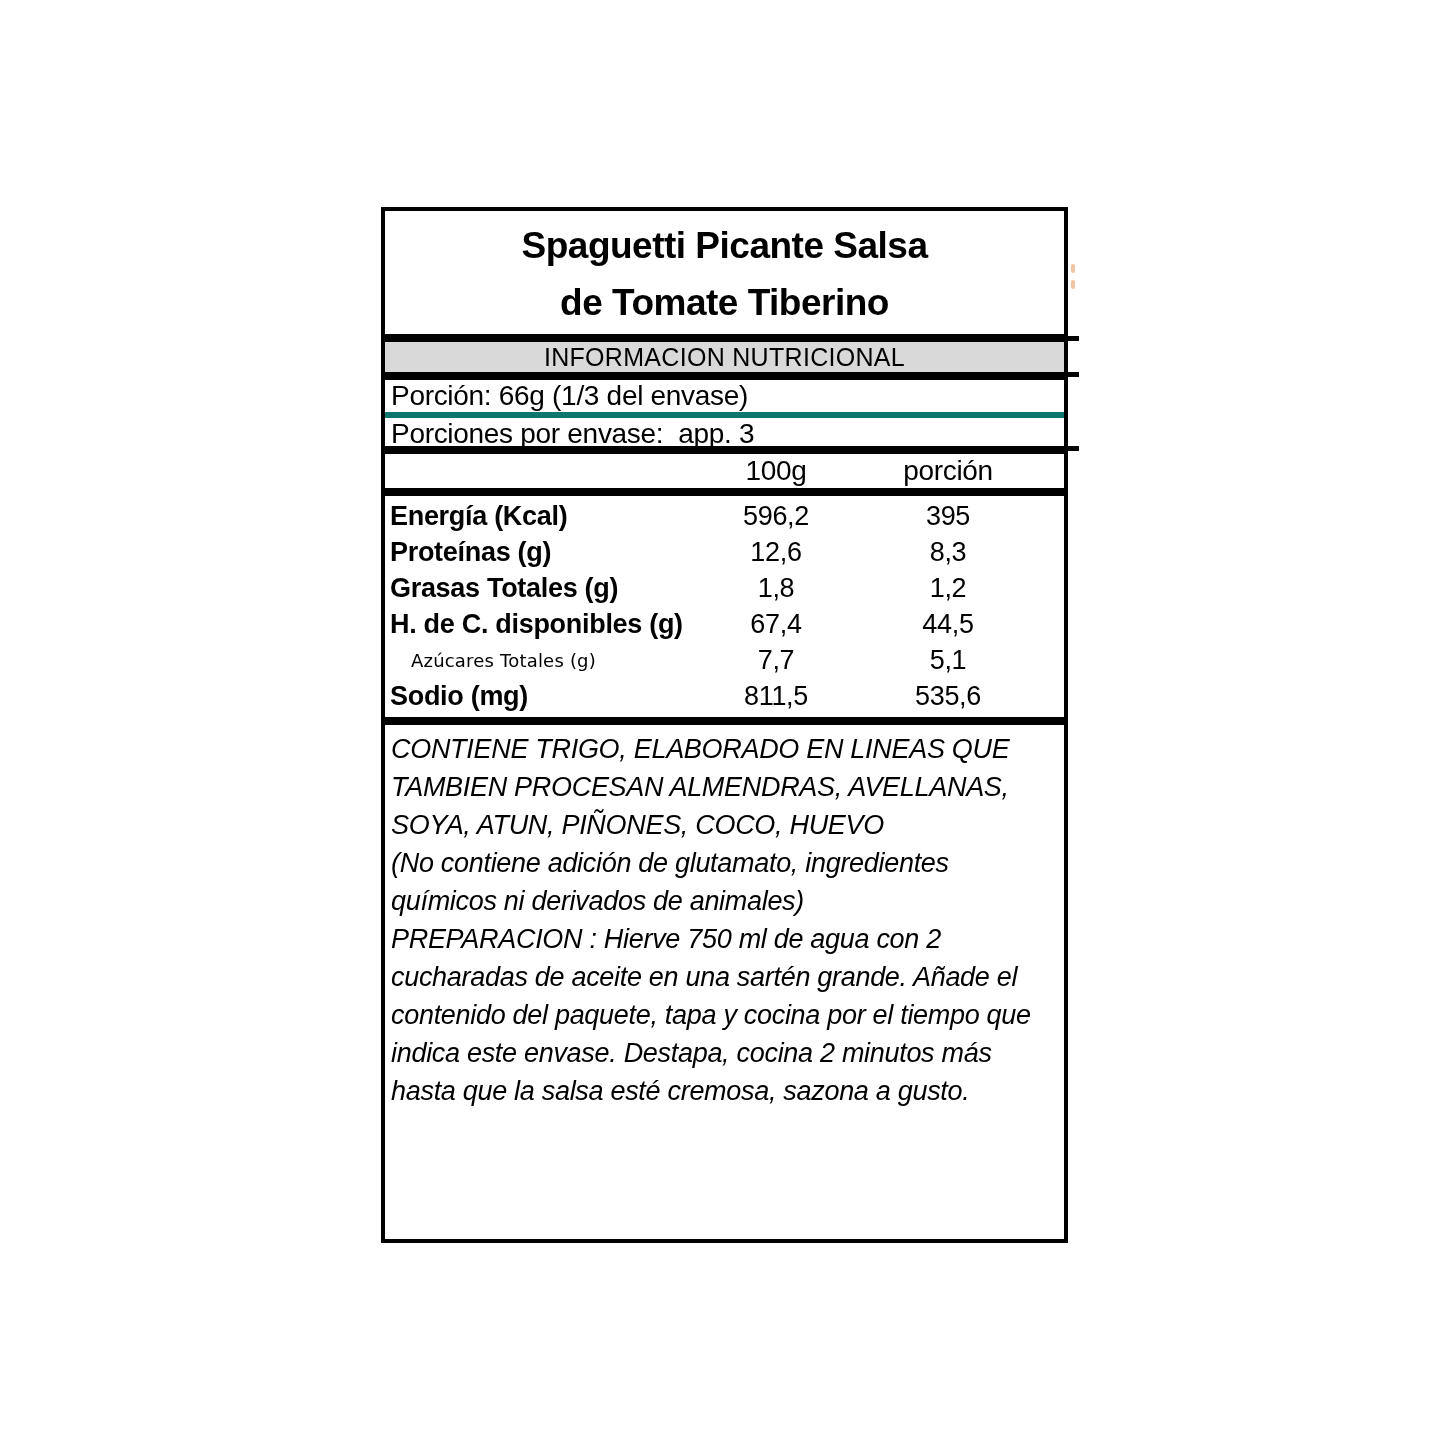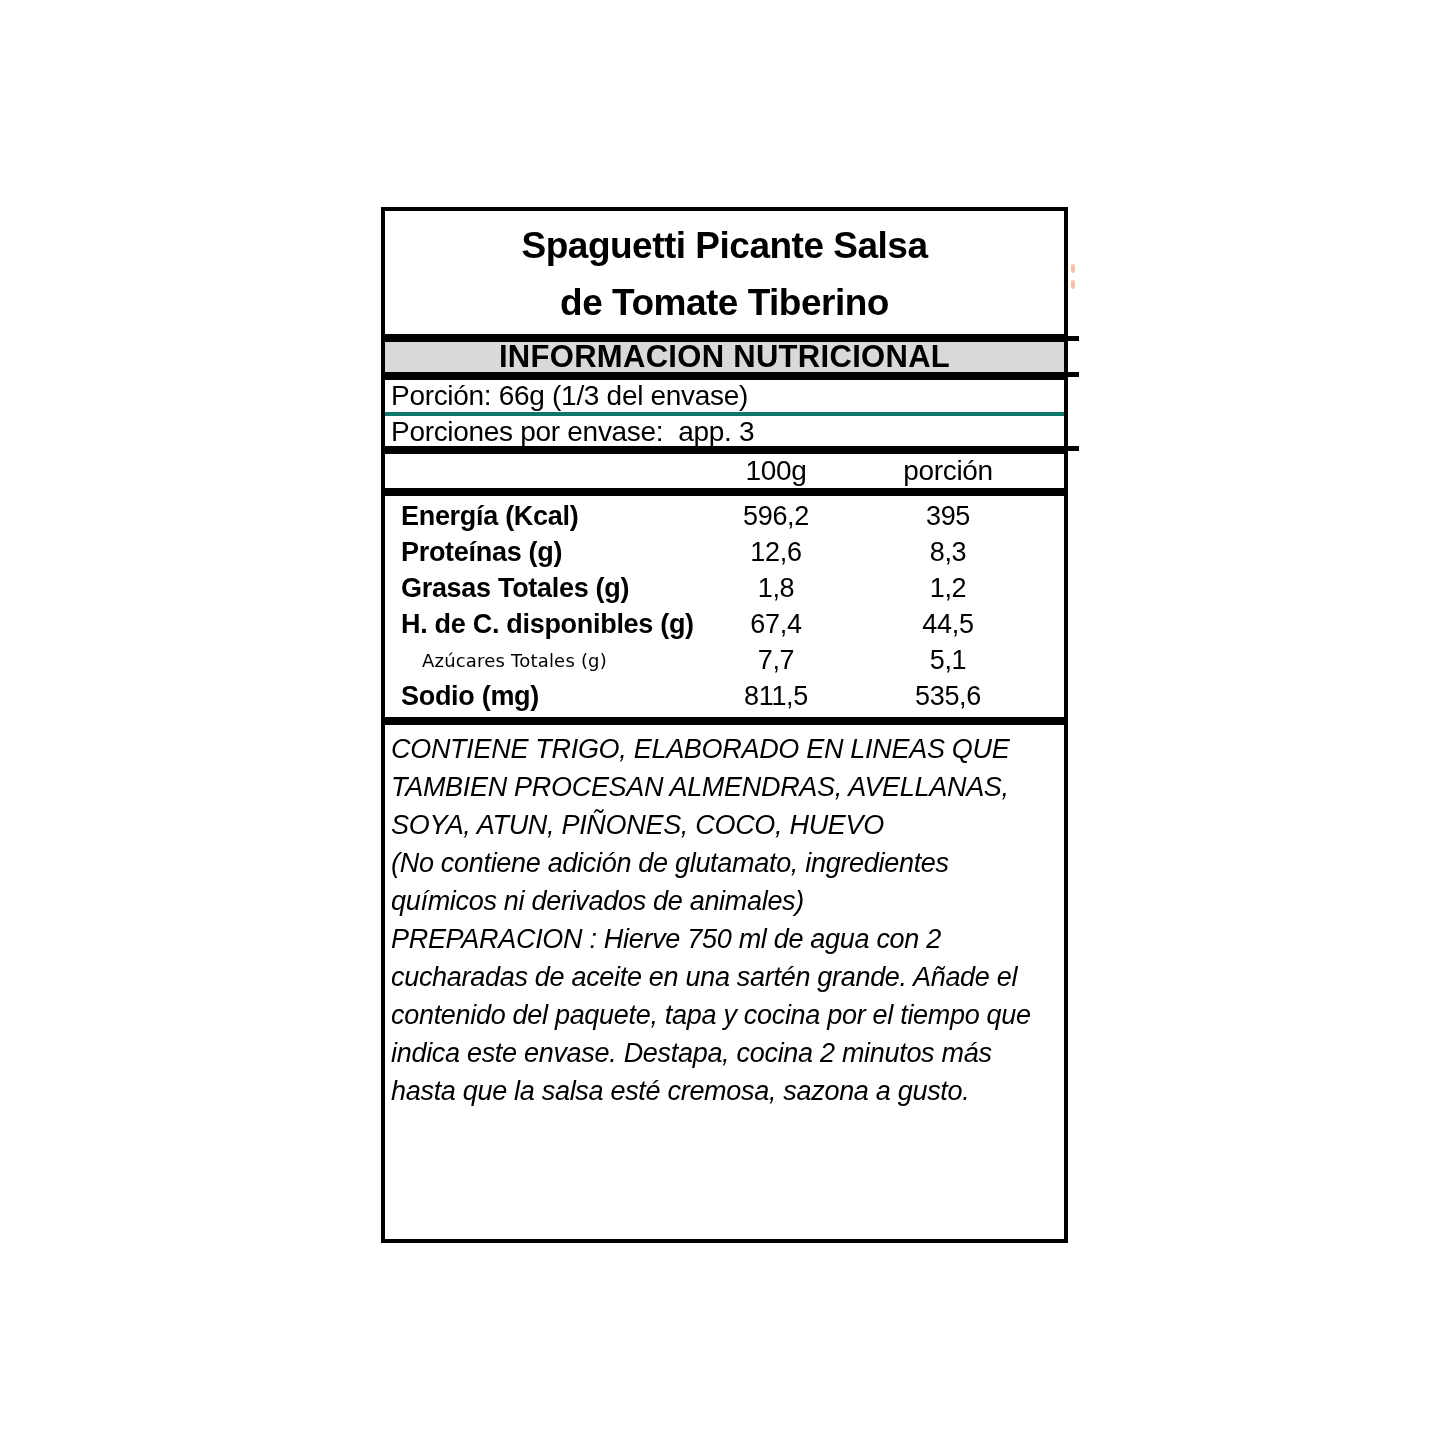--- a/index.html
+++ b/index.html
@@ -30,46 +30,46 @@
     font-size: 37px;
     line-height: 57px;
     letter-spacing: -0.5px;
   }
 
   
   .band-box {
     height: 38px;
     background: #d9d9d9;
     display: flex; align-items: center; justify-content: center;
-    font-weight: bold;
-    font-size: 31px;
+    font-weight: normal;
+    font-size: 25px;
     letter-spacing: 0.3px;
   }
 
   
   .serving-box { height: 74px; display: flex; flex-direction: column; }
   .serving-row {
     flex: 1;
     display: flex; align-items: center;
     padding-left: 6px;
     font-size: 28px;
     white-space: pre-wrap;
     letter-spacing: -0.3px;
   }
-  .serving-row.first { border-bottom: 4px solid #0f766e; }
+  .serving-row.first { border-bottom: 6px solid #0f766e; }
 
   
   .cols { display: grid; grid-template-columns: 1fr 140px 204px 14px; align-items: center; }
 
   .colhead-box { height: 42px; font-size: 28px; letter-spacing: -0.3px; }
   .colhead-box .cell { text-align: center; }
 
   .facts-box { height: 229px; display: flex; flex-direction: column; padding: 2px 0; }
   .fact-row { flex: 1; font-size: 27px; }
-  .fact-label { padding-left: 5px; font-weight: bold; letter-spacing: -0.3px; white-space: nowrap; margin-left: 11px; }
+  .fact-label { padding-left: 5px; font-weight: bold; letter-spacing: -0.3px; white-space: nowrap; }
   .fact-label.sub {
     font-weight: normal;
     font-family: "DejaVu Sans", sans-serif;
     font-size: 18px;
     letter-spacing: 0.2px;
     padding-left: 26px;
   }
   .fact-val { text-align: center; letter-spacing: -0.3px; }
 
   

